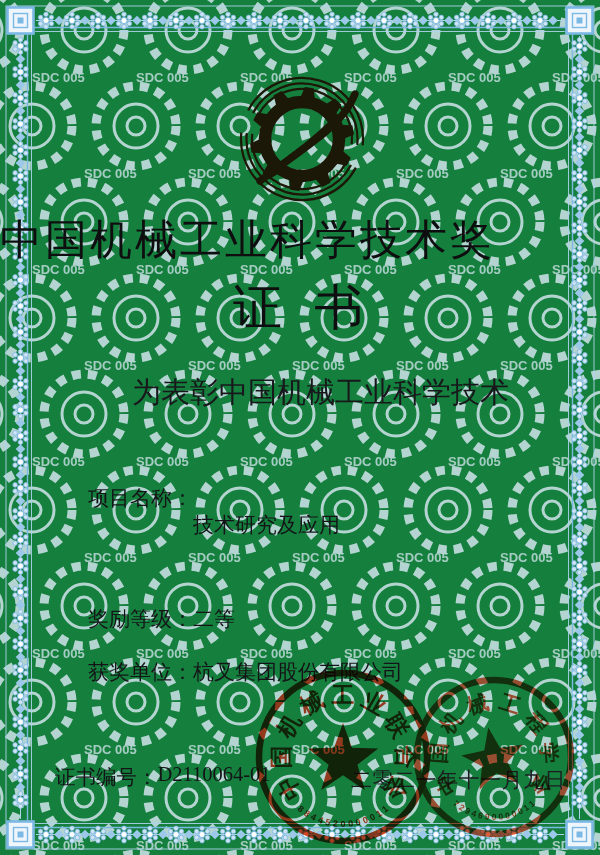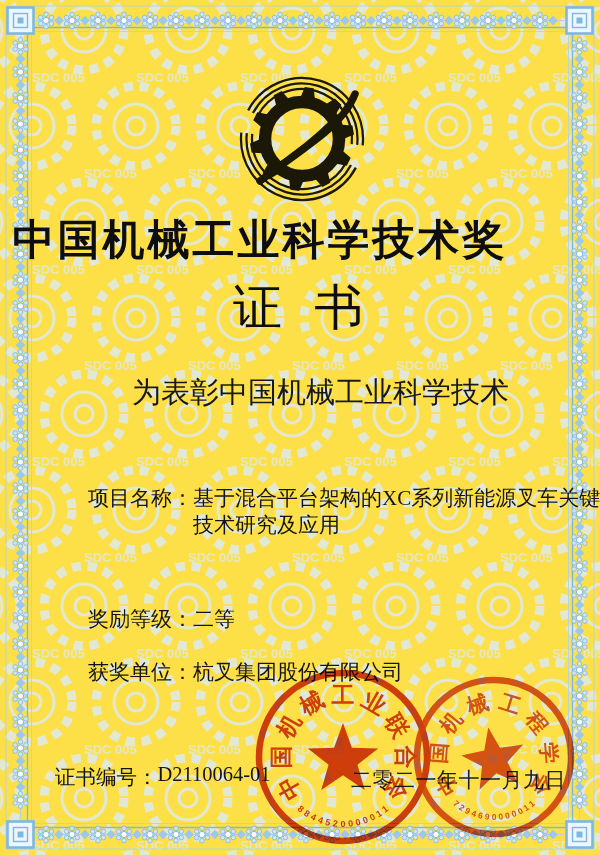--- a/index.html
+++ b/index.html
@@ -1,26 +1,26 @@
 <!DOCTYPE html>
 <html><head>
 <meta charset="utf-8">
 <style>
   html,body{margin:0;padding:0;background:#ffffff;}
   .page{
     position:relative;width:600px;height:855px;overflow:hidden;
-    background:#fde047;
+    background:#15803d;
     font-family:"Liberation Serif","DejaVu Serif",serif;
   }
   .layer{position:absolute;inset:0;width:600px;height:855px;pointer-events:none;}
   #seals-layer{mix-blend-mode:multiply;}
   #logo-wrap{position:absolute;left:227px;top:73px;width:150px;height:132px;}
   .award-title{
-    position:absolute;top:215px;left:0;width:520px;text-align:center;
-    font-size:42px;font-weight:bold;letter-spacing:3px;color:#0e0e10;margin:0;line-height:1.2;
+    position:absolute;top:215px;left:0;width:520px;
+    font-size:42px;font-weight:normal;letter-spacing:3px;color:#0e0e10;margin:0;line-height:1.2;
   }
   .doc-title{
     position:absolute;top:281px;left:0;width:600px;text-align:center;
     font-size:49px;font-weight:normal;letter-spacing:4px;word-spacing:12px;color:#0e0e10;margin:0;line-height:1.1;
   }
   .body-text{
     position:absolute;left:62px;top:370px;width:478px;
     font-size:29px;line-height:44px;color:#17171c;margin:0;
   }
   .body-text .indent{display:inline-block;width:70px;}
@@ -1159,21 +1159,21 @@
 
   <h1 class="award-title">中国机械工业科学技术奖</h1>
   <h2 class="doc-title">证 书</h2>
 
   <p class="body-text"><span class="indent"></span><span>为表彰中国机械工业科学技术</span><br>
   </p>
 
   <div class="field-row" id="row-project">
     <span class="flabel">项目名称：</span>
     <span class="fvalue">
-      <span>基于混合平台架构的XC系列新能源叉车关键</span><br>
+      <br>
       <span>技术研究及应用</span>
     </span>
   </div>
 
 
   <div class="field-row" id="row-grade">
     <span class="flabel">奖励等级：</span>
     <span class="fvalue">二等</span>
   </div>
 

